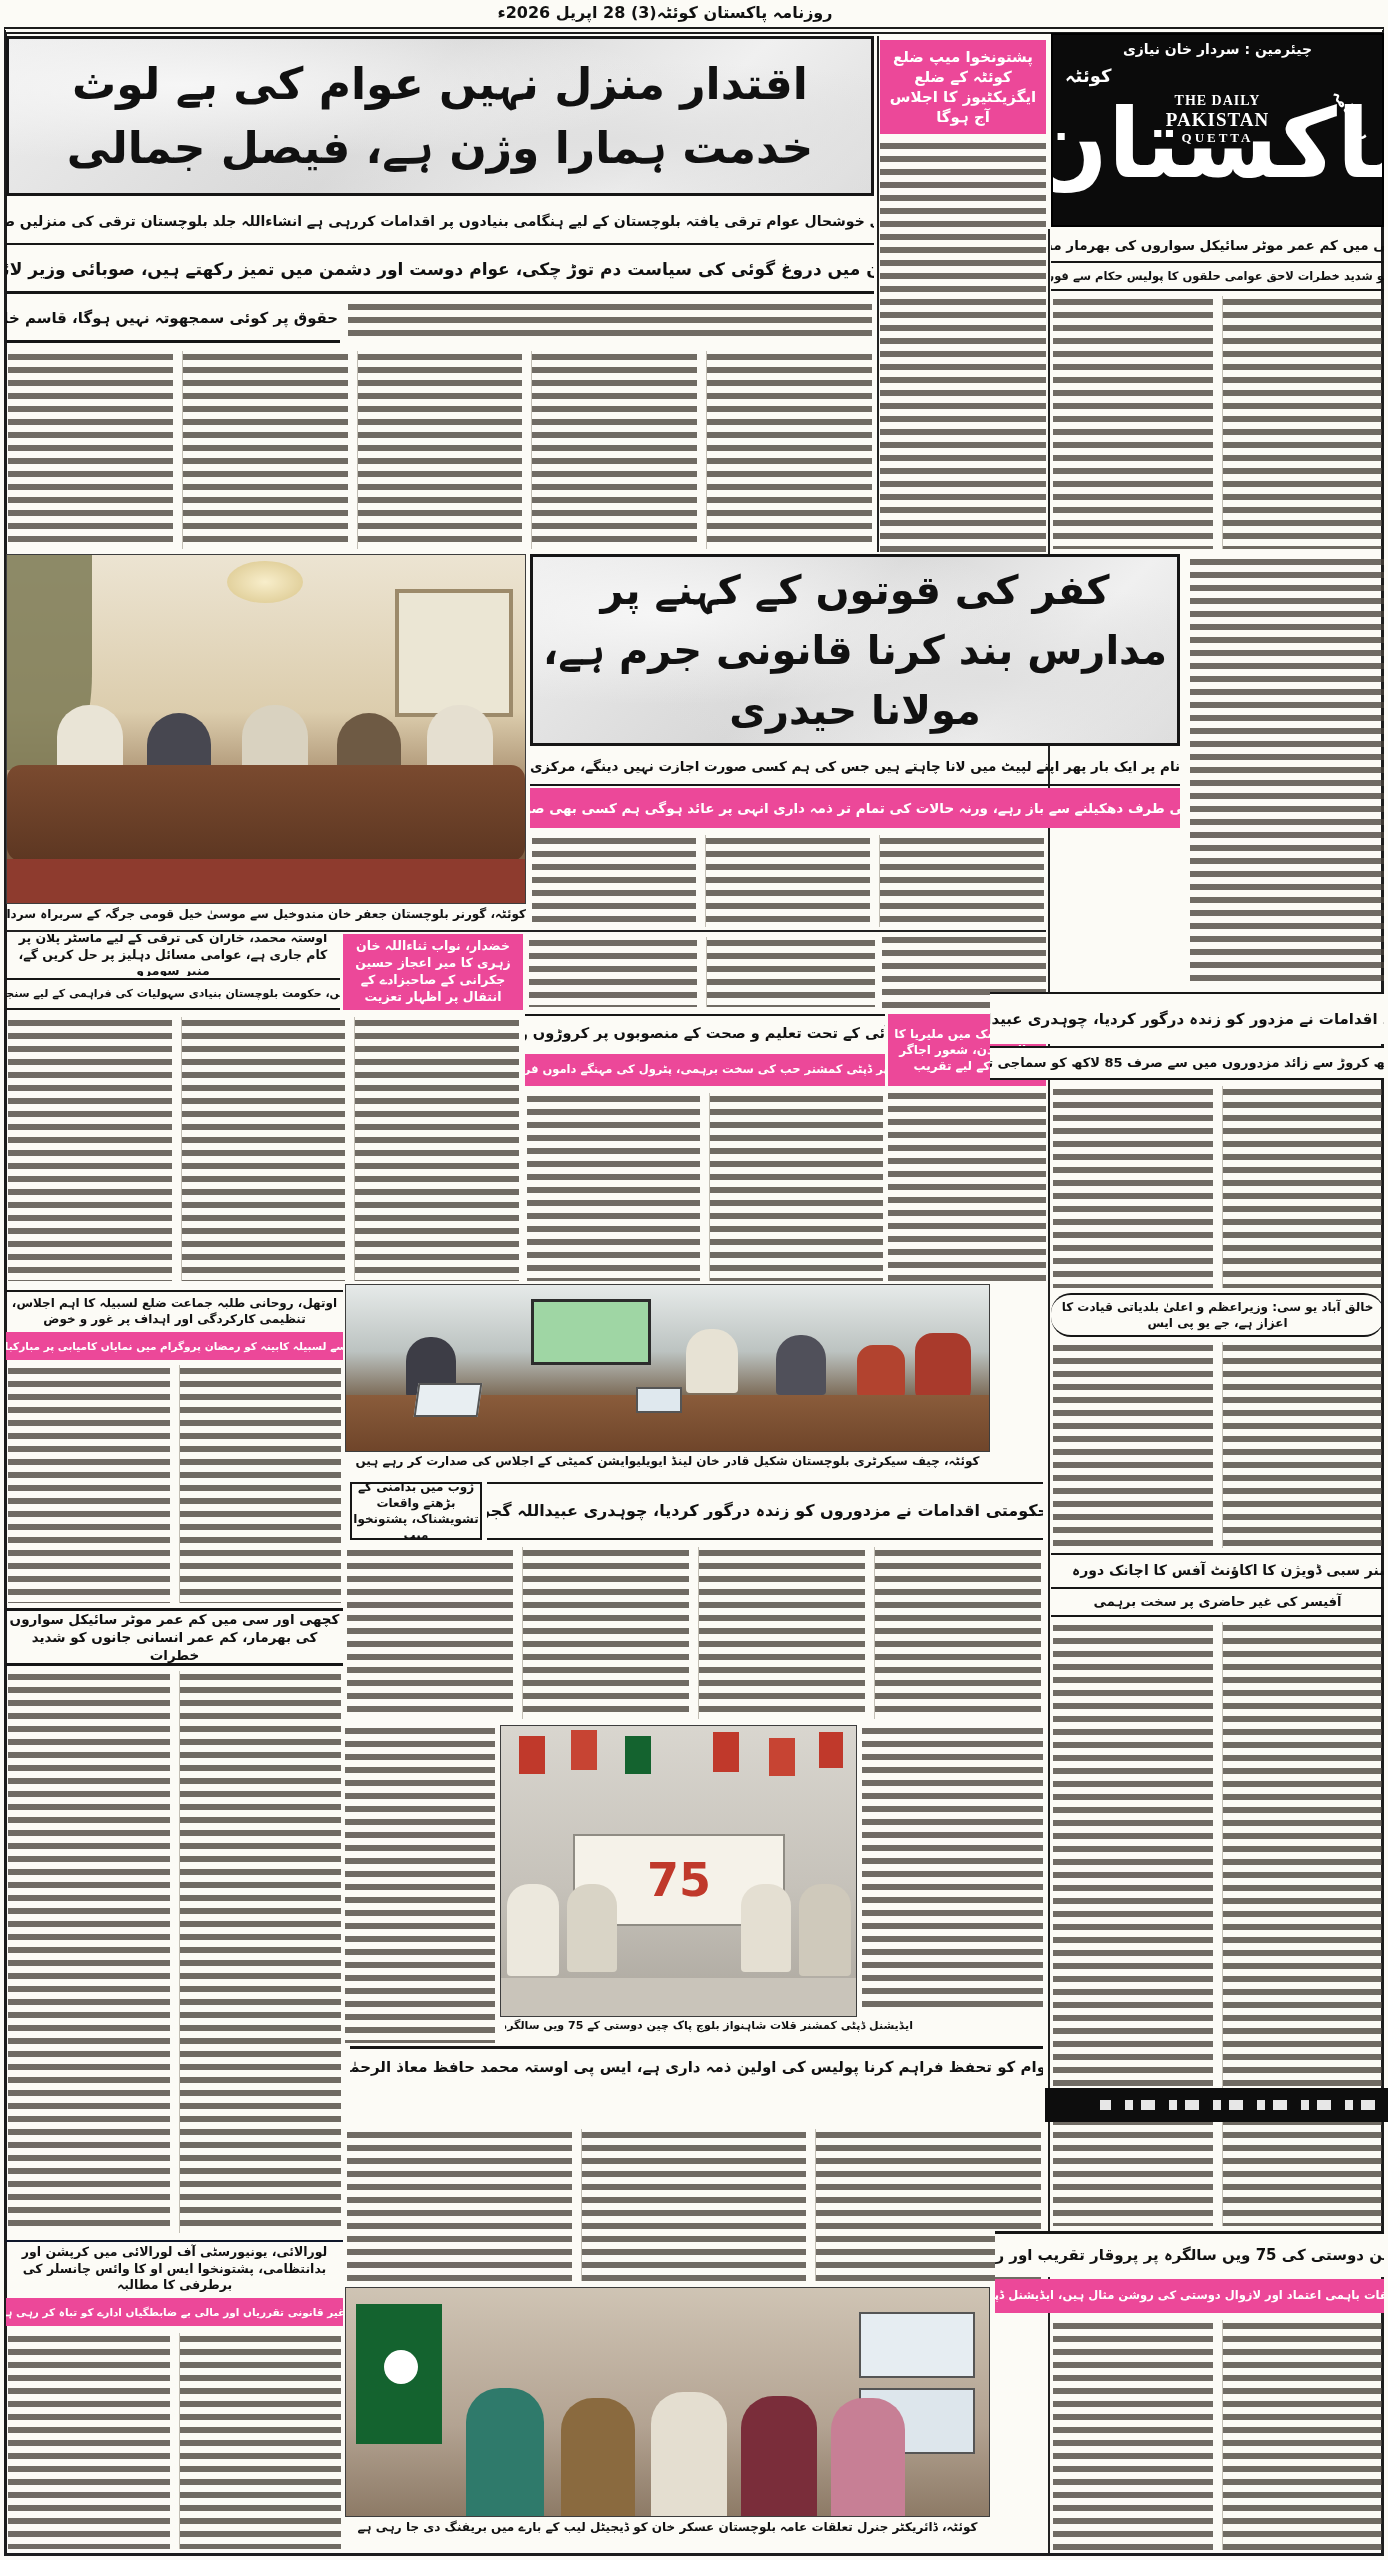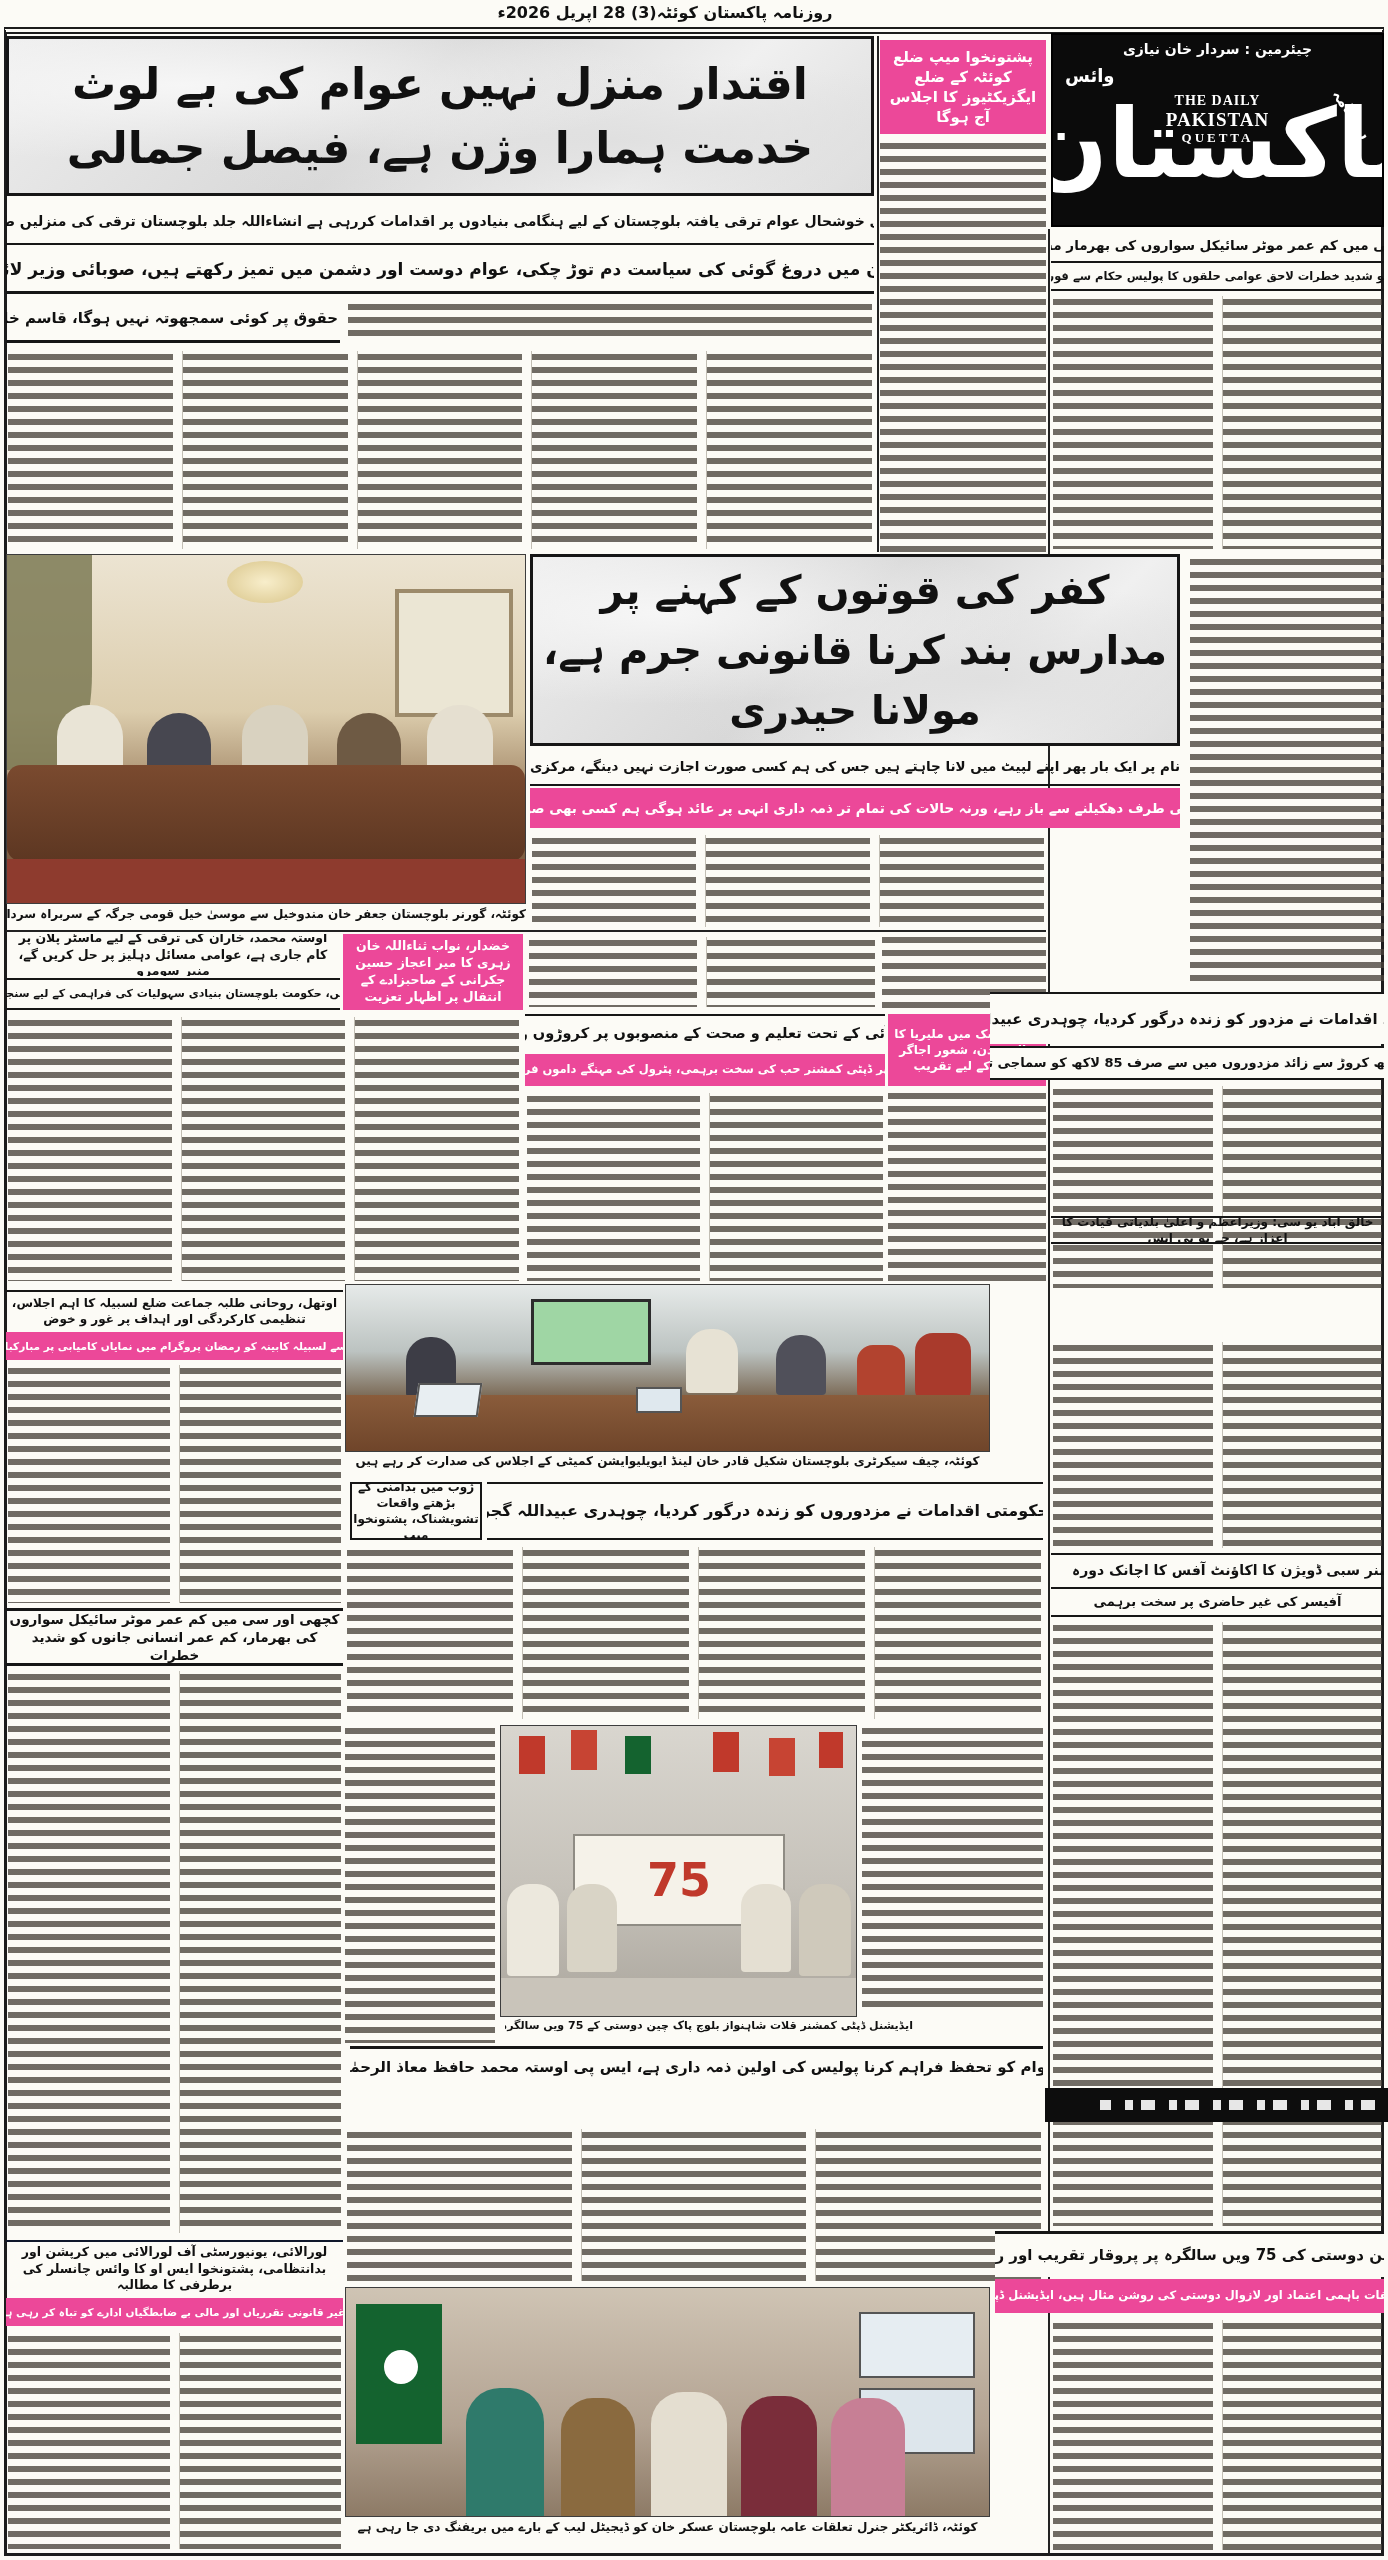--- a/index.html
+++ b/index.html
@@ -32,21 +32,21 @@
 
 <div id="page">
 
   <div class="abs hl nw" style="left:430px;top:0px;width:470px;height:26px;font-size:16px;">روزنامہ پاکستان کوئٹہ(3) 28 اپریل 2026ء</div>
 
   <div class="abs" style="left:4px;top:27px;width:1380px;height:2529px;border:3px solid #1c1c1c;border-top:7px double #1c1c1c;"></div>
 
   <div class="abs" style="left:1051px;top:33px;width:333px;height:194px;background:#0b0b0b;color:#fff;border:2px solid #000;">
     <div class="abs hl nw" style="left:0;right:0;top:4px;height:20px;font-size:14px;">چیئرمین : سردار خان نیازی</div>
     <div class="abs hl" style="left:0;right:0;top:26px;height:168px;font-size:96px;">پاکستان</div>
-    <div class="abs" style="left:12px;top:30px;font-size:18px;font-weight:bold;">وائس</div>
+    <div class="abs" style="left:12px;top:30px;font-size:18px;font-weight:bold;">کوئٹہ</div>
     <div class="abs" style="right:2px;top:70px;font-size:15px;font-weight:bold;transform:rotate(55deg);">روزنامہ</div>
     <div class="abs serif" style="left:0;right:0;top:58px;text-align:center;font-weight:bold;line-height:1.15;">
       <div style="font-size:14px;letter-spacing:1px;">THE DAILY</div>
       <div style="font-size:19px;letter-spacing:1px;">PAKISTAN</div>
       <div style="font-size:13px;letter-spacing:3px;">QUETTA</div>
     </div>
   </div>
 
   <div class="abs hl callig" style="left:6px;top:36px;width:868px;height:160px;font-size:44px;line-height:1.45;">اقتدار منزل نہیں عوام کی بے لوث خدمت ہمارا وژن ہے، فیصل جمالی</div>
   <div class="abs hl nw" style="left:6px;top:199px;width:868px;height:46px;font-size:14px;border-bottom:2px solid #161616;">پیپلز پارٹی خوشحال عوام ترقی یافتہ بلوچستان کے لیے ہنگامی بنیادوں پر اقدامات کررہی ہے انشاءاللہ جلد بلوچستان ترقی کی منزلیں طے کرے گی</div>
@@ -123,21 +123,21 @@
   <div class="abs cols" style="left:525px;top:1090px;width:360px;height:194px;">
       <div class="tx"></div>
       <div class="tx"></div>
     </div>
   <div class="abs tx" style="left:888px;top:1090px;width:158px;height:194px;"></div>
   <div class="abs cols" style="left:1051px;top:1083px;width:333px;height:208px;">
       <div class="tx"></div>
       <div class="tx"></div>
     </div>
 
-  <div class="abs hl ruley" style="left:1051px;top:1216px;width:333px;height:28px;font-size:12px;">خالق آباد یو سی: وزیراعظم و اعلیٰ بلدیاتی قیادت کا اعزاز ہے، جے یو پی ایس</div>
+  <div class="abs hl ruley" style="left:1051px;top:1293px;width:333px;height:44px;font-size:12px;border-radius:20px;">خالق آباد یو سی: وزیراعظم و اعلیٰ بلدیاتی قیادت کا اعزاز ہے، جے یو پی ایس</div>
   <div class="abs cols" style="left:1051px;top:1339px;width:333px;height:212px;">
       <div class="tx"></div>
       <div class="tx"></div>
     </div>
   <div class="abs hl nw" style="left:1051px;top:1553px;width:333px;height:32px;font-size:14px;border-top:2px solid #161616;padding-left:48px;">کمشنر سبی ڈویژن کا اکاؤنٹ آفس کا اچانک دورہ</div>
   <div class="abs hl nw ruley" style="left:1051px;top:1587px;width:333px;height:30px;font-size:13px;">آفیسر کی غیر حاضری پر سخت برہمی</div>
   <div class="abs cols" style="left:1051px;top:1619px;width:333px;height:610px;">
       <div class="tx"></div>
       <div class="tx"></div>
     </div>

